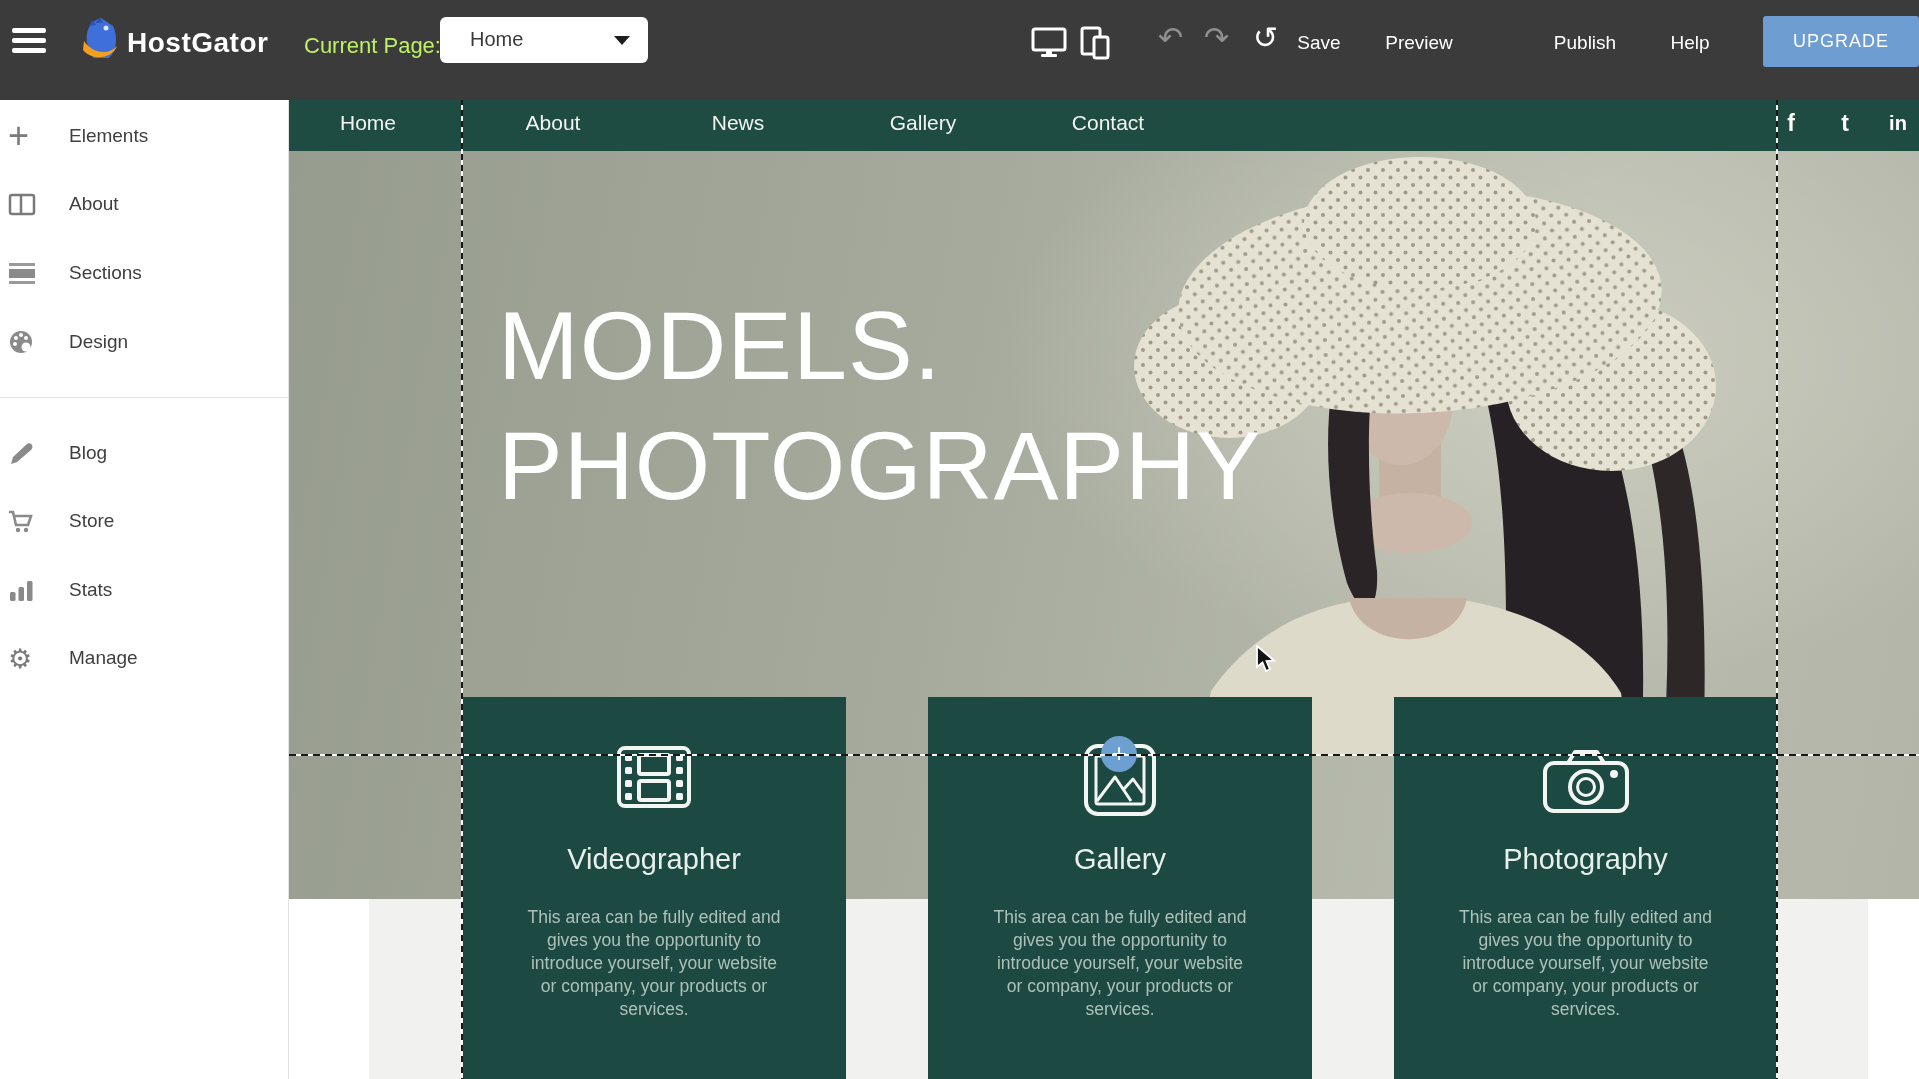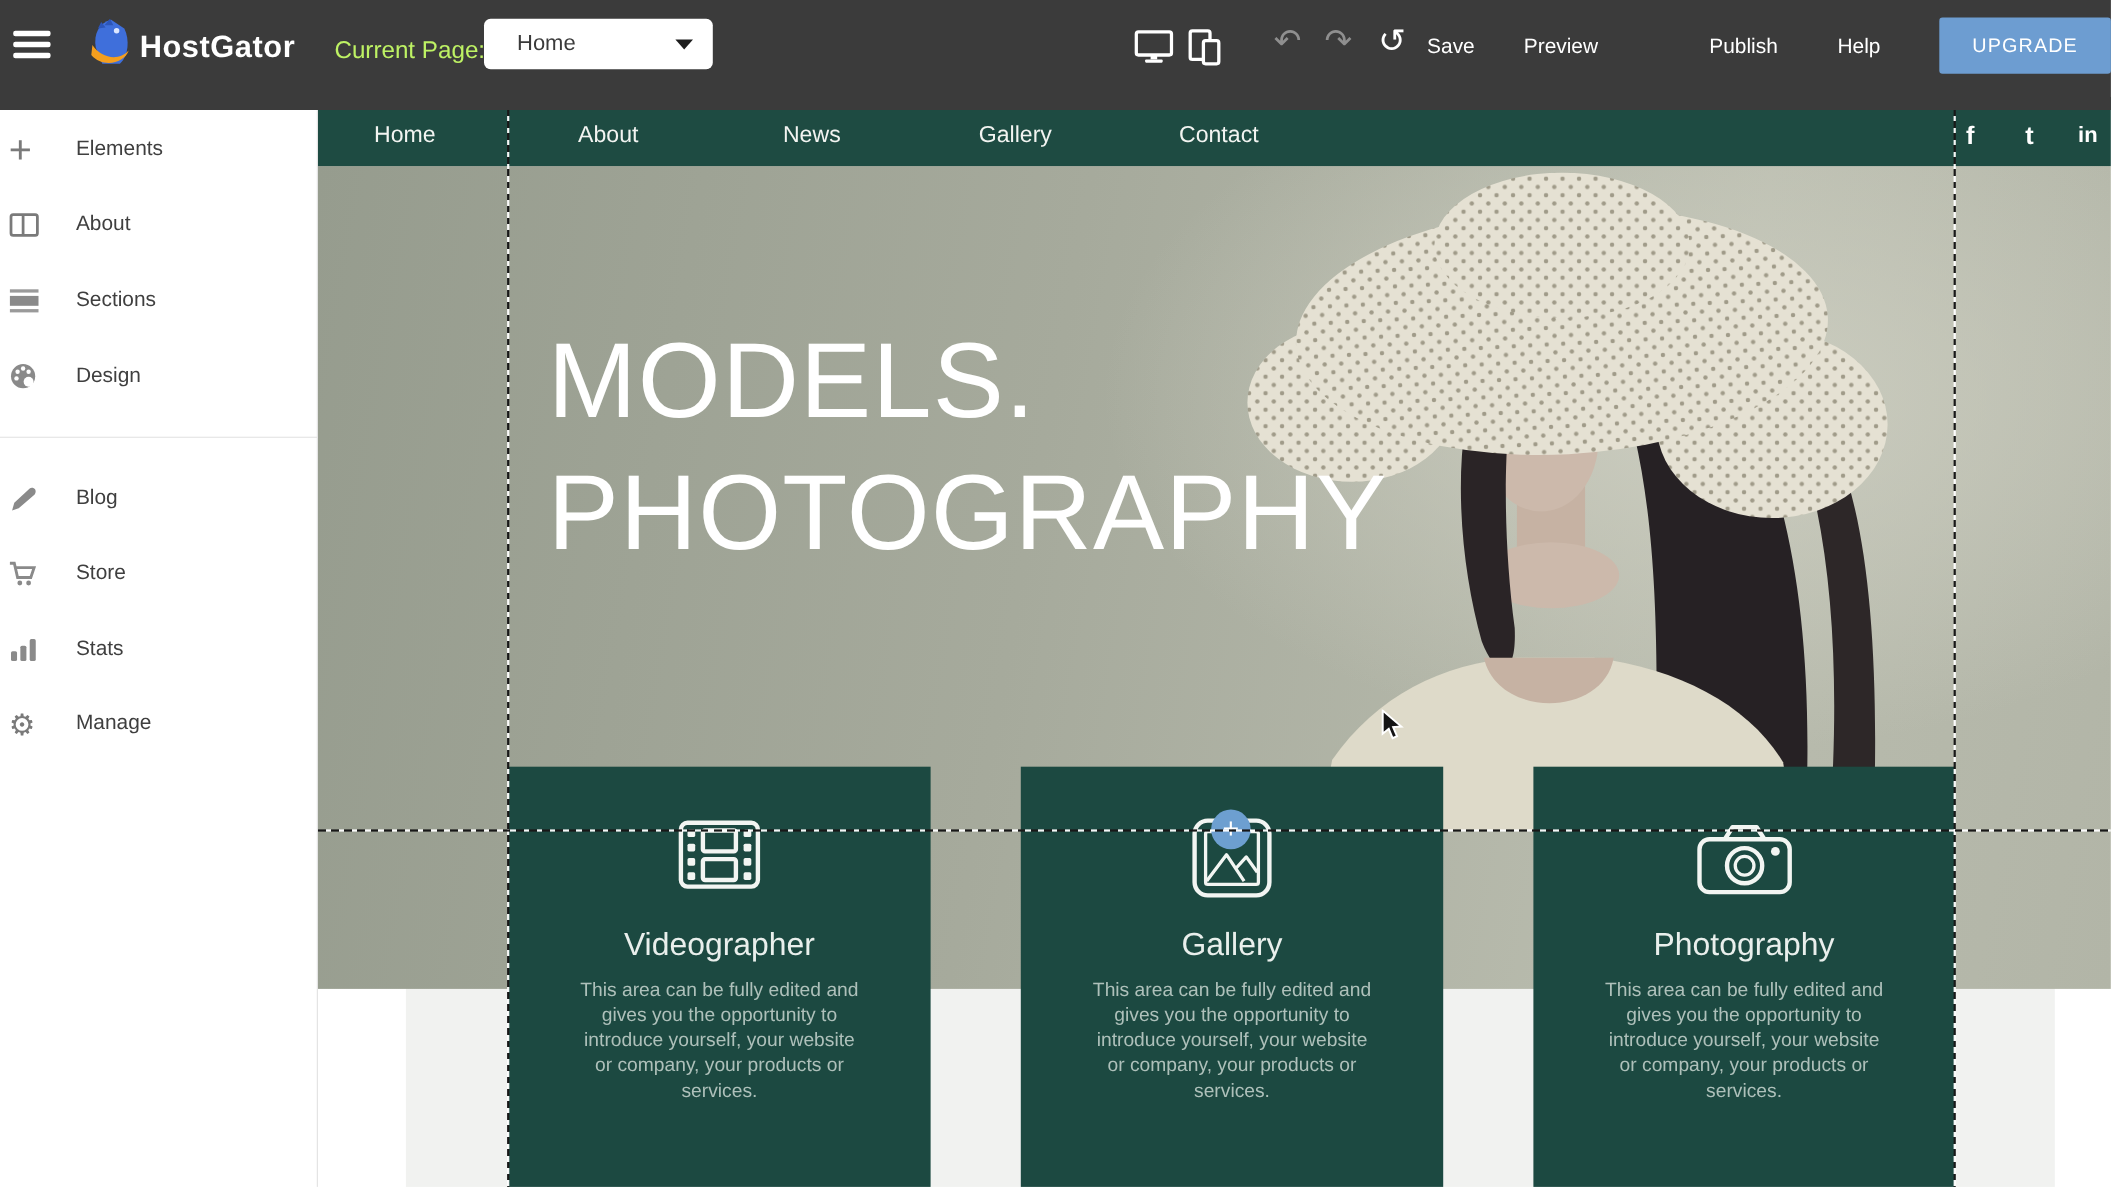--- a/index.html
+++ b/index.html
@@ -50,21 +50,21 @@
   #hero-title { position:absolute; left:209px; top:135px; color:#ffffff; font-size:97px;
        line-height:120px; letter-spacing:1px; font-weight:400; z-index:3; cursor:text; }
   #woman { position:absolute; left:760px; top:0; }
 
   .band-white { position:absolute; left:0; top:667px; width:1630px; height:87px; background:#ffffff; z-index:0; }
   .band-gray  { position:absolute; left:80px; top:752px; width:1499px; height:239px; background:#f1f2f0; z-index:0; }
 
   .card { position:absolute; top:609px; width:384px; height:382px; background:#1c4941; z-index:3; text-align:center; cursor:pointer; }
   .card .icon-wrap { margin-top:48px; height:72px; position:relative; }
   .card h3 { margin-top:26px; font-size:29px; font-weight:400; color:#e9efec; }
-  .card p { margin:12px auto 0; width:264px; font-size:17.5px; line-height:23px; color:#aec0ba; }
+  .card p { margin:30px auto 0; width:264px; font-size:17.5px; line-height:23px; color:#aec0ba; }
   #img-badge { position:absolute; left:173px; top:-9px; width:36px; height:36px; border-radius:50%;
        background:#6d9fd0; color:#fff; font-size:26px; line-height:34px; text-align:center; z-index:4; }
 
   .dash-v { position:absolute; top:0; width:2px; height:991px; z-index:6;
       background:repeating-linear-gradient(180deg,#181818 0 6px, rgba(255,255,255,.95) 6px 11px); }
   .dash-h { position:absolute; left:0; top:666px; width:1630px; height:2px; z-index:6;
       background:repeating-linear-gradient(90deg,#181818 0 7px, rgba(255,255,255,.95) 7px 12px); }
 
   #cursor { position:absolute; left:964px; top:557px; z-index:9; }
 </style>

